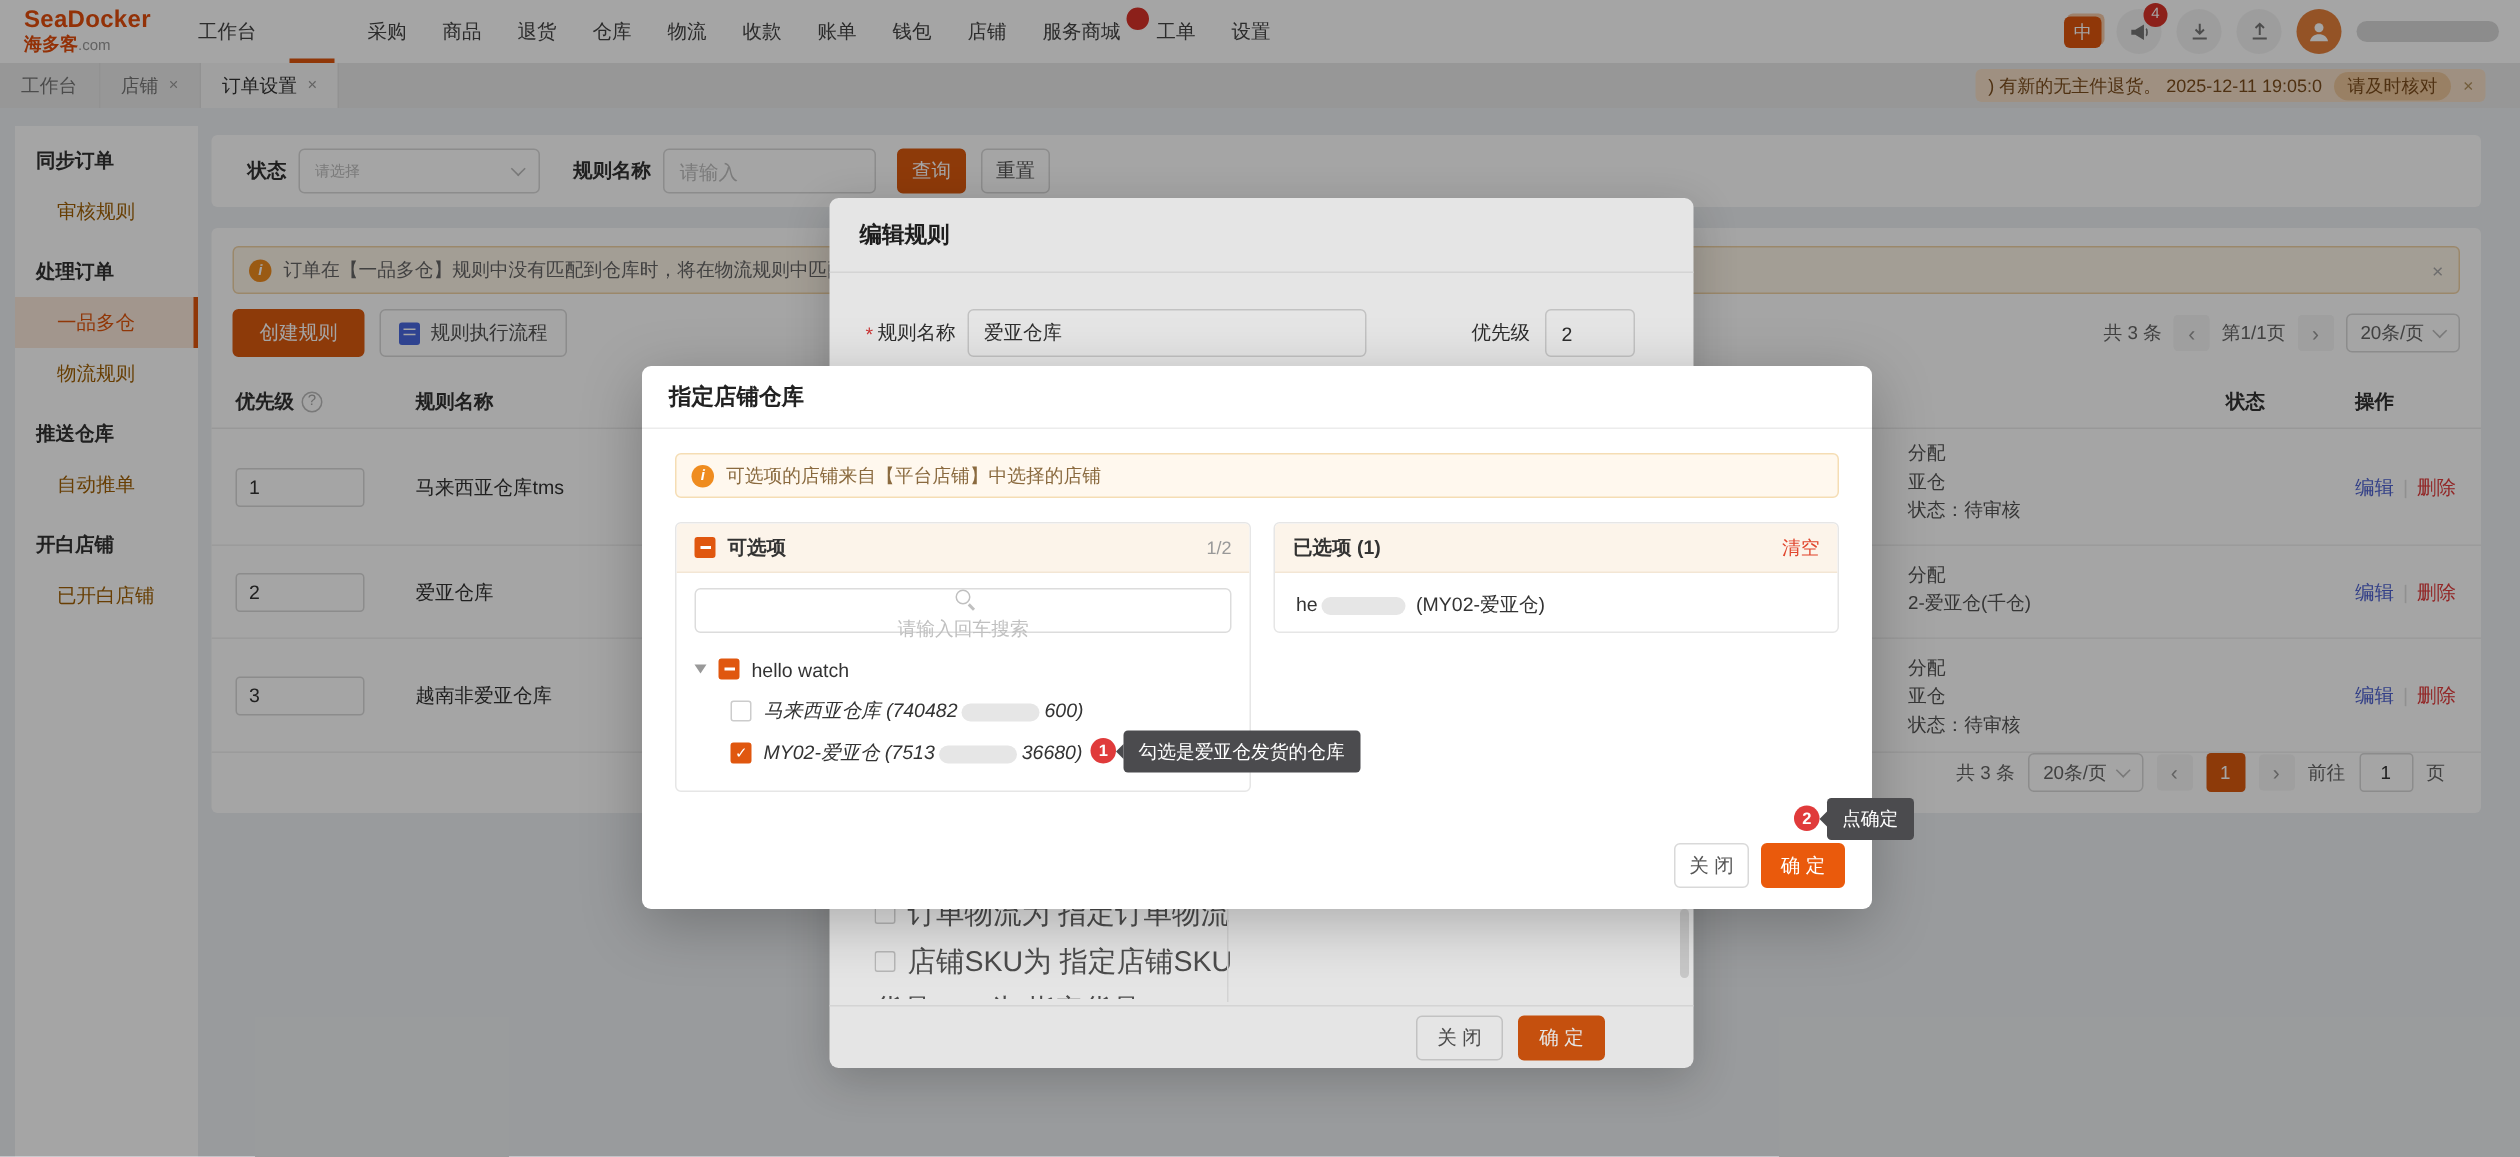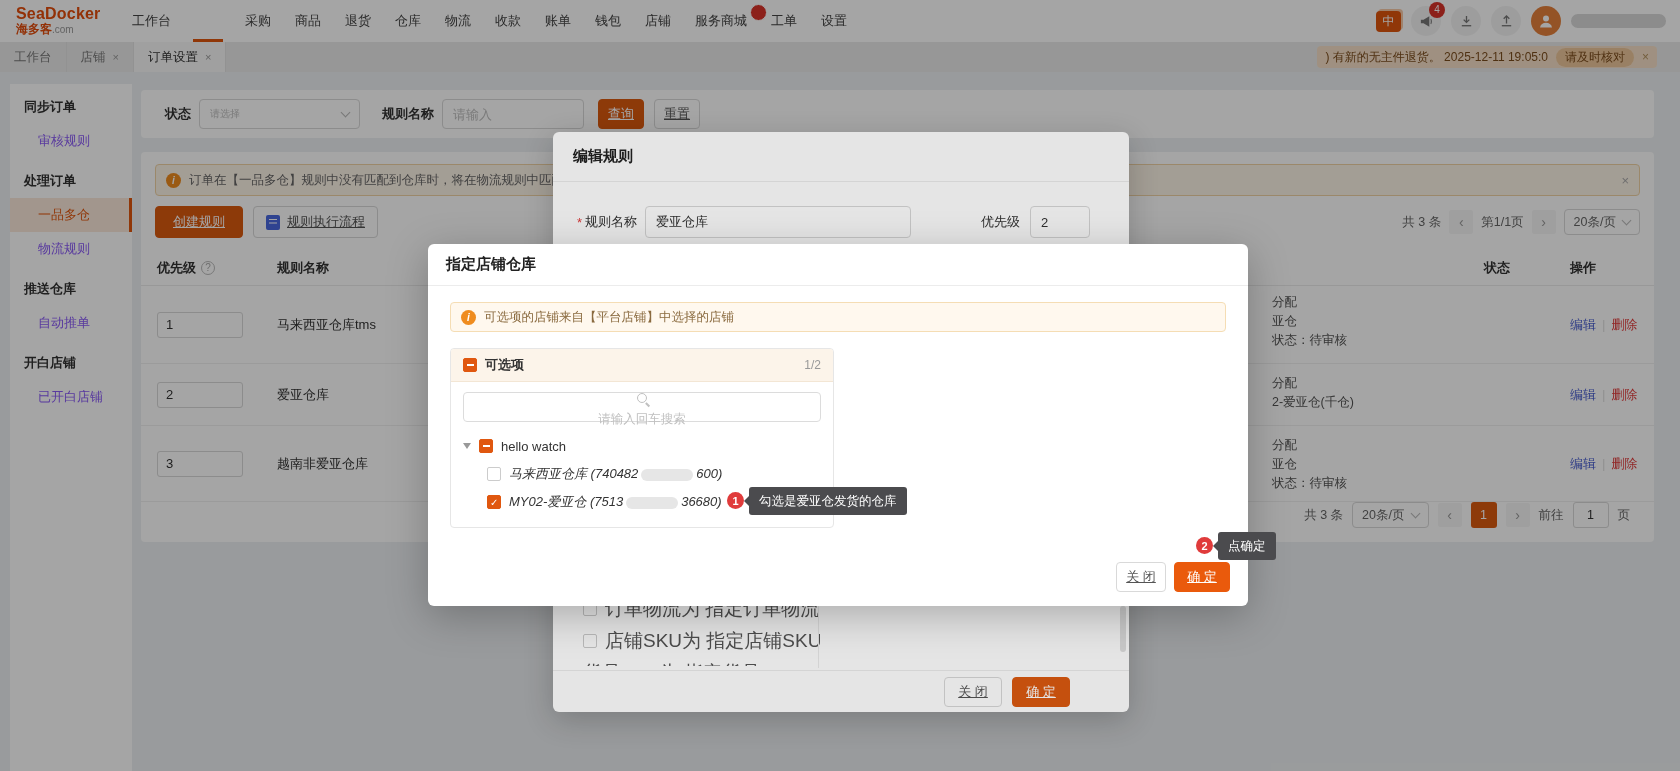--- a/index.html
+++ b/index.html
@@ -30,30 +30,30 @@
   .tab { padding:0 14px; font-size:12.5px; color:#777; line-height:30px; display:flex; gap:7px; align-items:center; border-right:1px solid #e2e2e2; }
   .tab.active { background:#f8f8f8; color:#333; }
   .tab-close { color:#999; font-size:11px; }
   .notice { position:absolute; right:23px; top:4px; height:22px; background:#f6e0c8; border-radius:4px; display:flex; align-items:center; gap:8px; padding:0 8px; font-size:12px; color:#7c4d1e; white-space:nowrap; }
   .notice-btn { background:#eec79b; border-radius:10px; padding:1px 9px; font-size:12px; color:#7c4d1e; }
   .notice-close { color:#b3925f; font-size:12px; }
 
   
   .sidebar { position:absolute; left:10px; top:84px; bottom:0; width:122px; background:#fff; }
   .side-group-title { padding:14px 0 8px 14px; font-size:13px; font-weight:bold; color:#333; }
-  .side-item { height:34px; line-height:34px; padding-left:28px; font-size:13px; color:#8b5cf6; cursor:pointer; }
+  .side-item { height:34px; line-height:34px; padding-left:28px; font-size:13px; color:#a16207; cursor:pointer; }
   .side-item.active { color:#e0570f; background:#fbe9dc; border-right:3px solid #e0570f; }
 
   
   .filter-card { position:absolute; left:141px; top:90px; width:1513px; height:48px; background:#fff; border-radius:4px; display:flex; align-items:center; padding:0 24px; font-size:13px; color:#333; }
   .sel { height:30px; border:1px solid #d9d9d9; border-radius:4px; display:flex; align-items:center; justify-content:space-between; padding:0 10px; color:#bfbfbf; font-size:10px; background:#fff; }
   .chev { width:7px; height:7px; border-right:1.5px solid #bbb; border-bottom:1.5px solid #bbb; transform:rotate(45deg); margin-top:-3px; }
   .inp { height:30px; border:1px solid #d9d9d9; border-radius:4px; padding:0 10px; font-size:13px; color:#333; outline:none; }
   input::placeholder { color:#bfbfbf; }
-  .btn { height:30px; border-radius:4px; font-size:13px; display:inline-flex; align-items:center; justify-content:center; border:1px solid transparent; cursor:pointer; white-space:nowrap;text-decoration:underline; }
+  .btn { height:30px; border-radius:4px; font-size:13px; display:inline-flex; align-items:center; justify-content:center; border:1px solid transparent; cursor:pointer; white-space:nowrap; }
   .btn-primary { background:#dc5a10; color:#fff; border-color:#dc5a10; }
   .btn-outline { background:#fff; color:#555; border-color:#d9d9d9; }
 
   
   .table-card { position:absolute; left:141px; top:152px; width:1513px; height:390px; background:#fff; border-radius:4px; }
   .alert { margin:12px 14px 0; height:32px; background:#fdf4e7; border:1px solid #f0d3a6; border-radius:4px; display:flex; align-items:center; padding:0 10px; gap:8px; font-size:12.5px; color:#666; }
   .alert-x { margin-left:auto; color:#aaa; font-size:13px; cursor:pointer; }
   .info-i { width:15px; height:15px; border-radius:50%; background:#ef8c1f; color:#fff; font-size:10px; font-weight:bold; font-style:italic; display:flex; align-items:center; justify-content:center; flex:none; }
   .toolbar { display:flex; margin:10px 14px 0; gap:10px; }
   .doc-ic { width:14px; height:15px; background:#4a68e0; border-radius:2px; position:relative; margin-right:7px; }
@@ -398,20 +398,29 @@
           <span class="cb"></span>
           <span><span>马来西亚仓库 (740482</span><span class="blur-pill bp52"></span><span>600)</span></span>
         </div>
         <div class="tree-row child">
           <span class="cb checked"></span>
           <span><span>MY02-爱亚仓 (7513</span><span class="blur-pill bp52"></span><span>36680)</span></span>
         </div>
       </div>
     </div>
 
+    <div class="panel panel-sel">
+      <div class="panel-head">
+        <span class="panel-title">已选项 (1)</span>
+        <span class="clear-link">清空</span>
+      </div>
+      <div class="sel-item">
+        <span>he</span><span class="blur-pill bp56"></span><span> (MY02-爱亚仓)</span>
+      </div>
+    </div>
 
     <div class="ma-foot">
       <button class="btn btn-outline btn-close">关 闭</button>
       <button class="btn btn-primary btn-ok">确 定</button>
     </div>
   </div>
 
   <div class="num-badge" id="badge1">1</div>
   <div class="tip" id="tip1">勾选是爱亚仓发货的仓库</div>
   <div class="num-badge" id="badge2">2</div>

